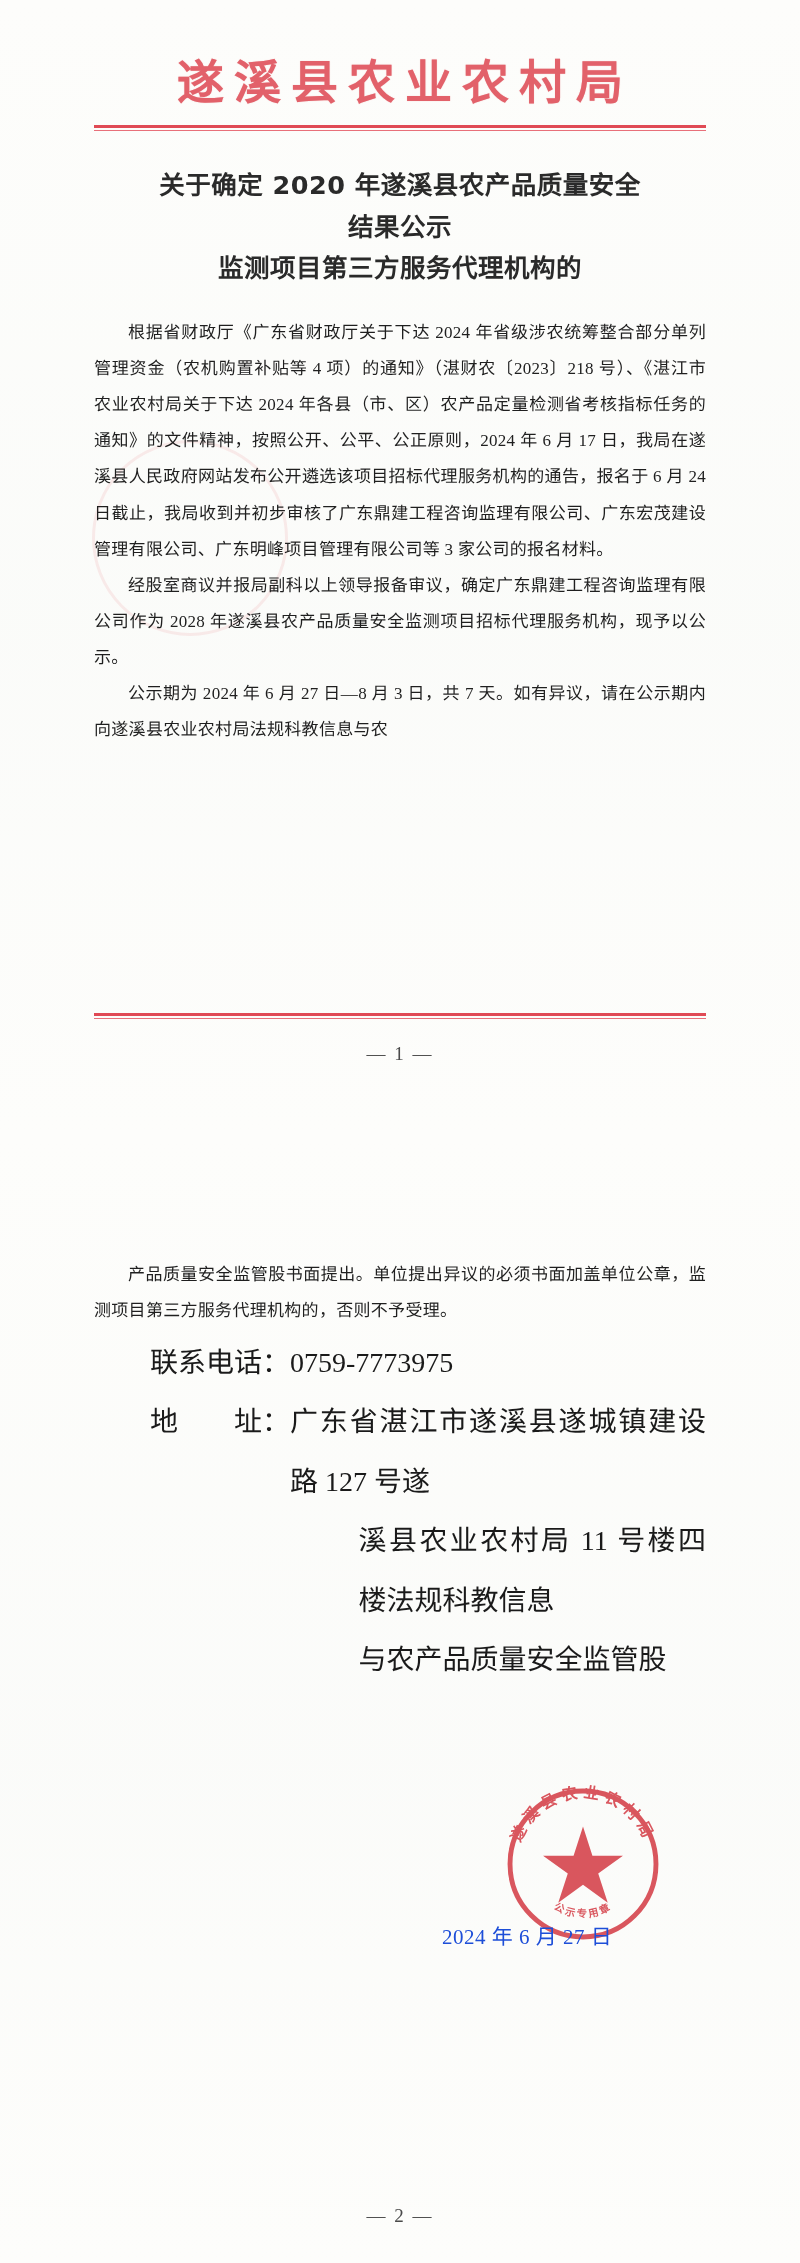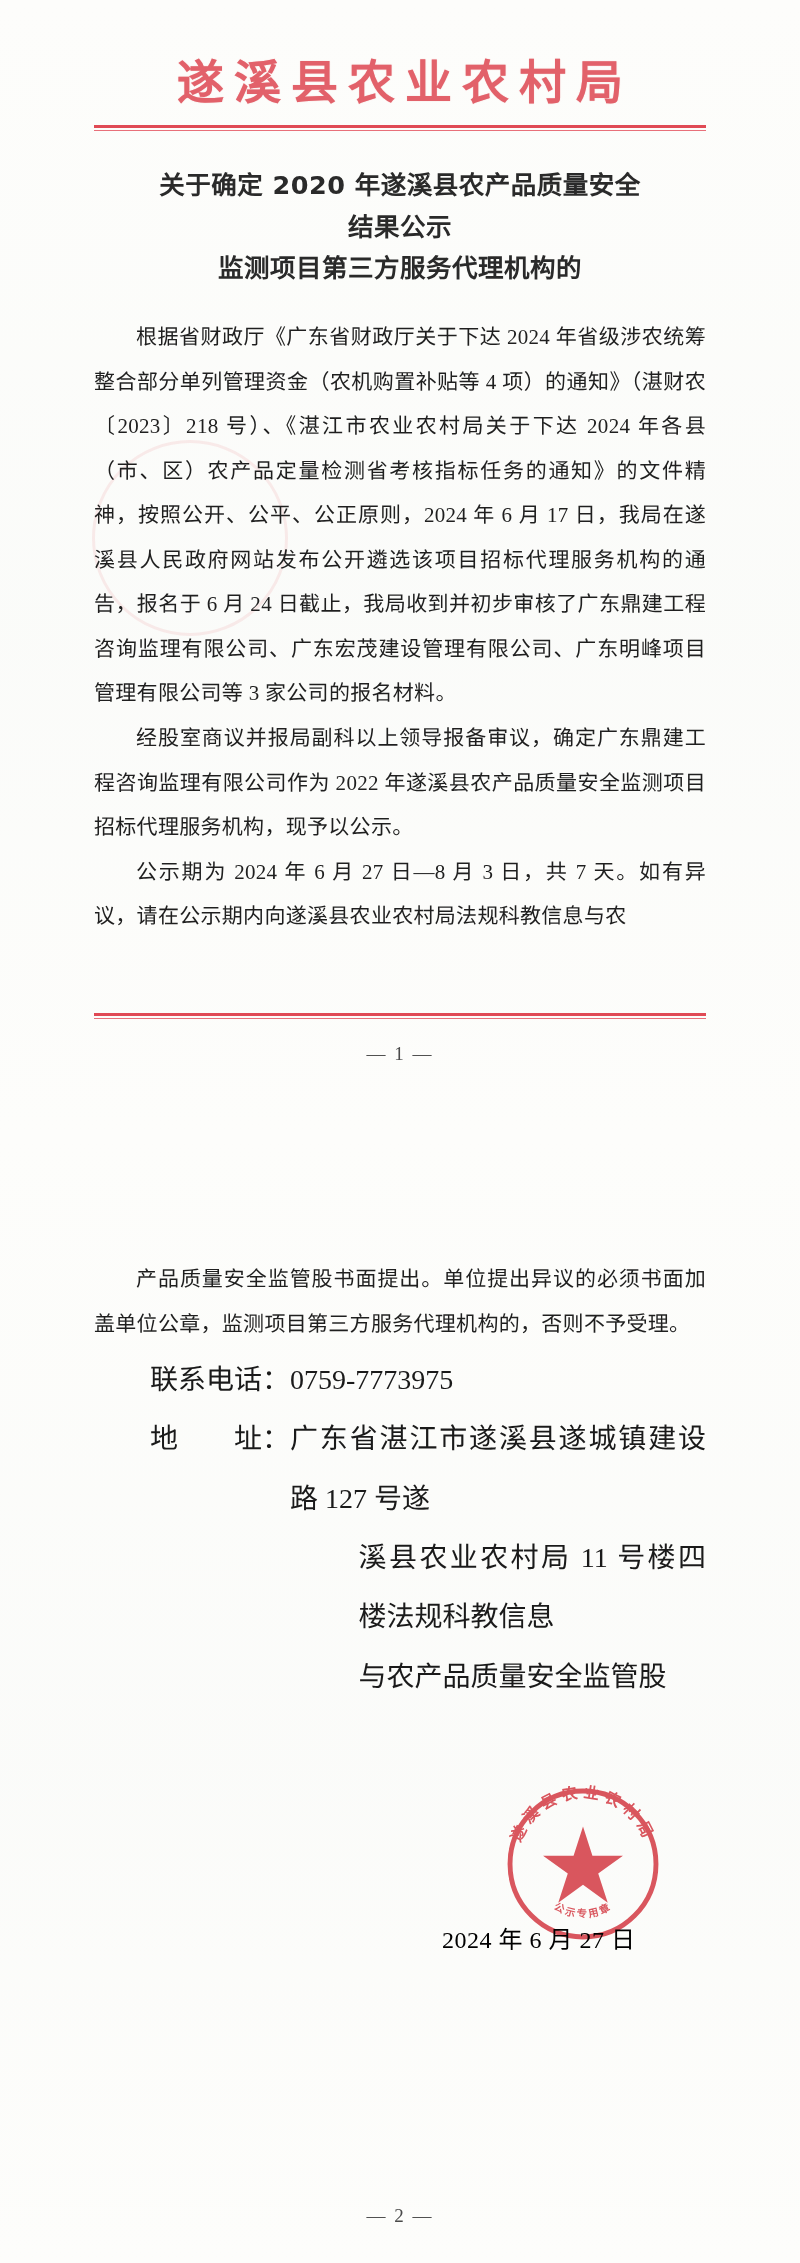--- a/index.html
+++ b/index.html
@@ -79,21 +79,21 @@
     font-size: 25.5px;
     line-height: 1.62;
     color: #2a2a2a;
     letter-spacing: 0.5px;
   }
   .doc-title .tline { display: block; white-space: nowrap; }
 
   
   .body-block {
     margin-top: 26px;
-    font-size: 21px;
+    font-size: 17px;
     line-height: 2.12;
     color: #1f1f1f;
     text-align: justify;
     text-justify: inter-ideograph;
     letter-spacing: 0.3px;
   }
   .para {
     text-indent: 2em;
     margin: 0;
     text-align: justify;
@@ -199,21 +199,21 @@
       </header>
 
       <h1 class="doc-title">
         <span class="tline">关于确定 2020 年遂溪县农产品质量安全</span>
         <span class="tline">结果公示</span>
         <span class="tline">监测项目第三方服务代理机构的</span>
       </h1>
 
       <div class="body-block">
         <p class="para">根据省财政厅《广东省财政厅关于下达 2024 年省级涉农统筹整合部分单列管理资金（农机购置补贴等 4 项）的通知》（湛财农〔2023〕218 号）、《湛江市农业农村局关于下达 2024 年各县（市、区）农产品定量检测省考核指标任务的通知》的文件精神，按照公开、公平、公正原则，2024 年 6 月 17 日，我局在遂溪县人民政府网站发布公开遴选该项目招标代理服务机构的通告，报名于 6 月 24 日截止，我局收到并初步审核了广东鼎建工程咨询监理有限公司、广东宏茂建设管理有限公司、广东明峰项目管理有限公司等 3 家公司的报名材料。</p>
-        <p class="para">经股室商议并报局副科以上领导报备审议，确定广东鼎建工程咨询监理有限公司作为 2022 年遂溪县农产品质量安全监测项目招标代理服务机构，现予以公示。</p>
+        <p class="para">经股室商议并报局副科以上领导报备审议，确定广东鼎建工程咨询监理有限公司作为 2028 年遂溪县农产品质量安全监测项目招标代理服务机构，现予以公示。</p>
         <p class="para">公示期为 2024 年 6 月 27 日—8 月 3 日，共 7 天。如有异议，请在公示期内向遂溪县农业农村局法规科教信息与农</p>
       </div>
 
     </div>
 
     <div class="page-foot">
       <div class="foot-rule-wrap">
         <div class="red-rule">
           <div class="thick"></div>
           <div class="thin"></div>
@@ -266,20 +266,20 @@
           <text font-family="'DejaVu Sans','Liberation Sans',sans-serif" font-size="17.5" font-weight="700" fill="#d2323c" letter-spacing="5.6">
             <textPath href="#ringPathTop" startOffset="50%" text-anchor="middle">遂溪县农业农村局</textPath>
           </text>
           <text font-family="'DejaVu Sans','Liberation Sans',sans-serif" font-size="11.5" font-weight="700" fill="#d2323c" letter-spacing="2.6">
             <textPath href="#ringPathBot" startOffset="50%" text-anchor="middle">公示专用章</textPath>
           </text>
         </g>
       </svg>
     </div>
 
-    <div style="position:absolute; right:128px; top:785px; width:230px; font-size:24px; color:#000000; letter-spacing:0.5px;">2024 年 6 月 27 日</div>
+    <div style="position:absolute; right:128px; top:785px; width:230px; font-size:21px; color:#1d4ed8; letter-spacing:0.5px;">2024 年 6 月 27 日</div>
 
     <div class="page-foot">
       <div class="page-num">— 2 —</div>
     </div>
   </section>
 
 </div>
 
 </body></html>

